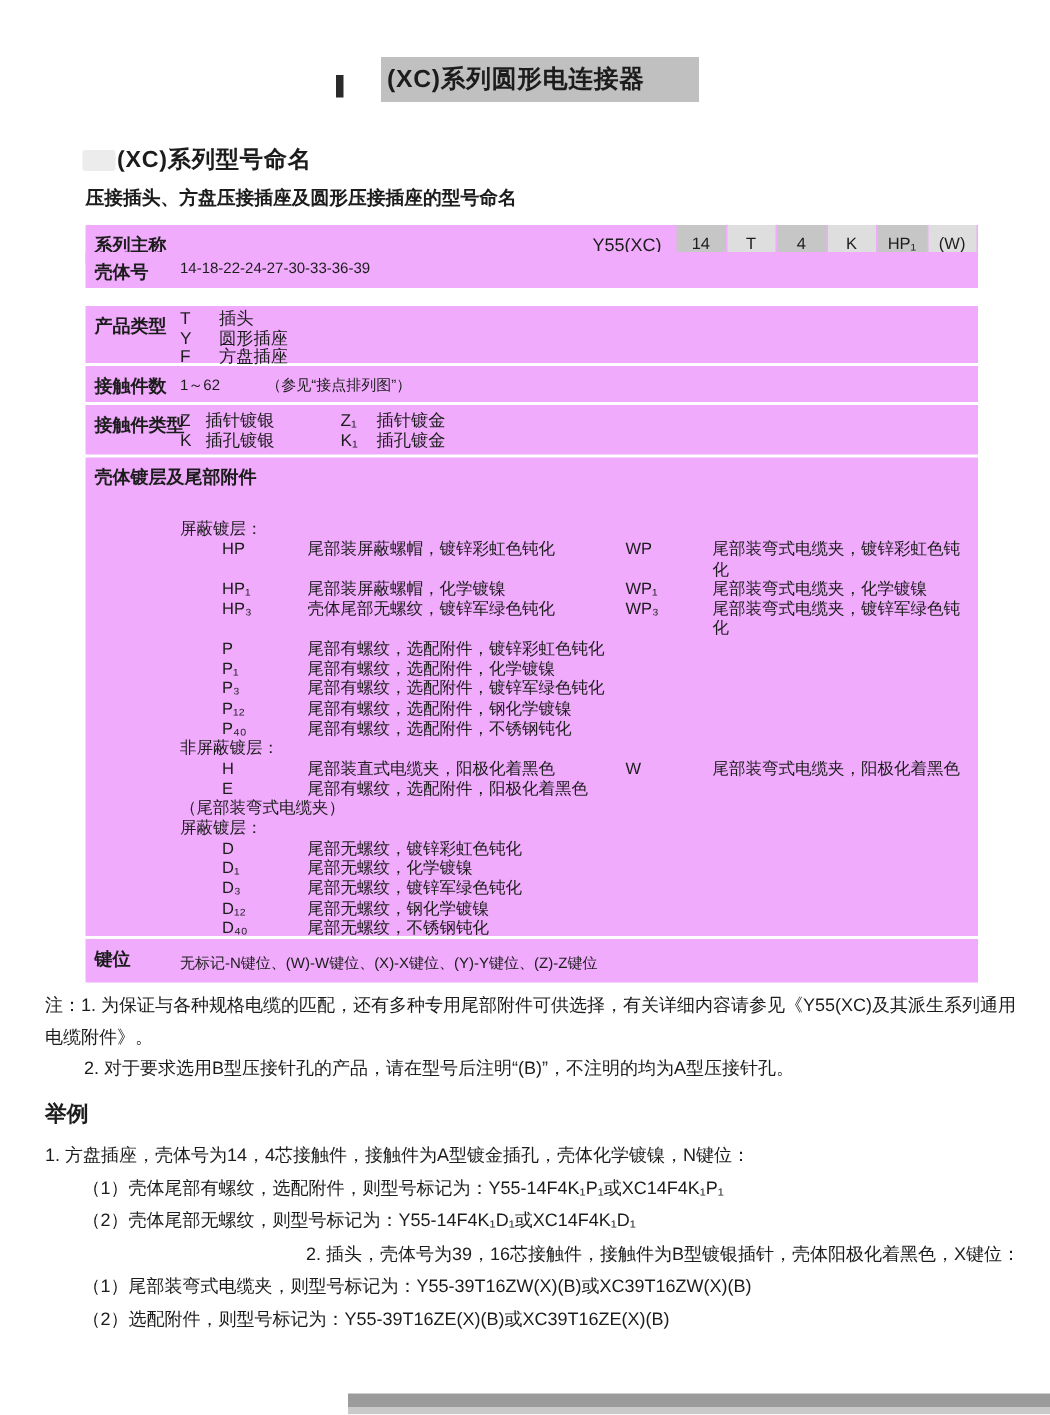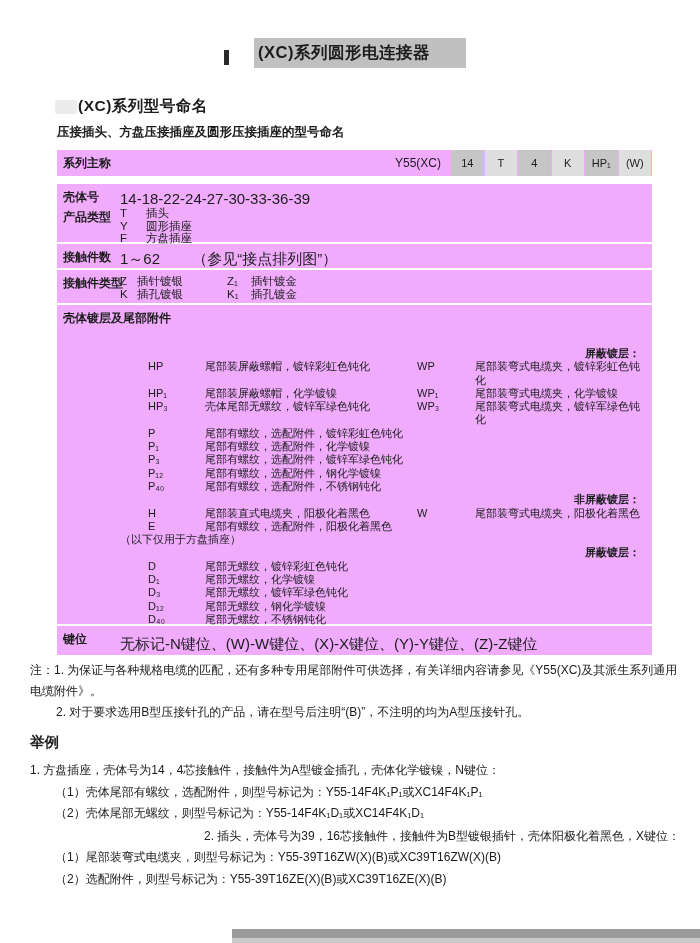--- a/index.html
+++ b/index.html
@@ -19,45 +19,45 @@
              letter-spacing:0.5px;}
   .ghost-smudge{position:absolute;left:55px;top:100px;width:22px;height:14px;
              background:#ececec;border-radius:2px;}
   .subtitle{position:absolute;left:57px;top:124px;font-size:12.5px;font-weight:bold;}
 
   
   .trow{position:absolute;left:57px;width:595px;background:#f0abfc;}
   .trow .rlabel{position:absolute;left:6px;top:5px;font-size:12px;font-weight:bold;
              white-space:nowrap;}
   .r1{top:150px;height:26px;}
-  .r2{top:184px;height:24px;}
+  .r2{top:168px;height:24px;}
   .r3{top:204px;height:38px;}
   .r4{top:244px;height:24px;}
   .r5{top:270px;height:33px;}
   .r6{top:305px;height:319px;}
   .r7{top:626px;height:29px;}
 
   .series-value{position:absolute;left:338px;top:6px;font-size:12px;}
   .code-cells{position:absolute;left:394px;right:1px;top:0;bottom:0;display:flex;gap:1px;}
   .code-cell{flex:1;display:flex;align-items:center;justify-content:center;
              font-size:11px;background:#dedede;}
   .code-cell:nth-child(odd){background:#c6c6c6;}
 
-  .rvalue{position:absolute;left:63px;top:6px;font-size:15px;white-space:nowrap;}
+  .rvalue{position:absolute;left:63px;top:6px;font-size:10px;white-space:nowrap;}
 
   .pt-list{position:absolute;left:63px;top:3px;font-size:11.5px;line-height:12.5px;}
   .pt-item{display:grid;grid-template-columns:26px auto;}
 
   .cc-note{margin-left:28px;}
 
   .ct-list{position:absolute;left:63px;top:5px;font-size:11.5px;line-height:13px;}
   .ct-line{display:grid;grid-template-columns:17px 90px 24px auto;}
 
   .plg{position:absolute;left:63px;top:42px;font-size:11px;line-height:13.3px;width:520px;}
-  .pl-head{font-weight:bold;text-align:right;}
+  .pl-head{font-weight:normal;}
   .pl-entry{display:grid;grid-template-columns:37px 192px 38px auto;padding-left:28px;gap:20px;}
   .pl-entry .span3{grid-column:2 / span 3;}
   .pl-note{padding-left:0;}
   .pl-last{padding-left:28px;}
 
   
   .notes{position:absolute;left:30px;top:660px;width:648px;font-size:12px;line-height:21px;}
   .note2{text-indent:26px;}
   .examples-heading{position:absolute;left:30px;top:733px;font-size:14.5px;font-weight:bold;}
   .examples{position:absolute;left:30px;top:760px;width:650px;font-size:12px;line-height:21.5px;}
@@ -195,21 +195,21 @@
         <span>H</span>
         <span>尾部装直式电缆夹，阳极化着黑色</span>
         <span>W</span>
         <span>尾部装弯式电缆夹，阳极化着黑色</span>
       </div>
       <div class="pl-entry">
         <span>E</span>
         <span class="span3">尾部有螺纹，选配附件，阳极化着黑色</span>
       </div>
 
-      <div class="pl-note">（以下仅用于方盘插座）</div>
+      <div class="pl-note">（尾部装弯式电缆夹）</div>
 
       <div class="pl-head">屏蔽镀层：</div>
 
       <div class="pl-entry">
         <span>D</span>
         <span class="span3">尾部无螺纹，镀锌彩虹色钝化</span>
       </div>
       <div class="pl-entry">
         <span>D₁</span>
         <span class="span3">尾部无螺纹，化学镀镍</span>

